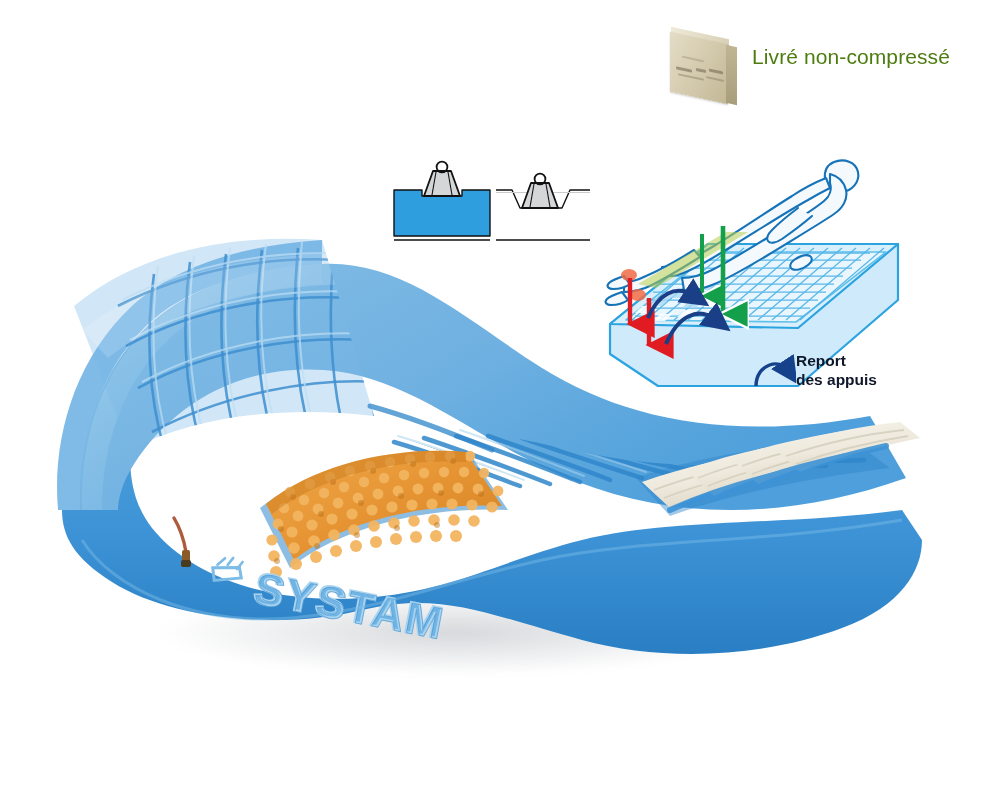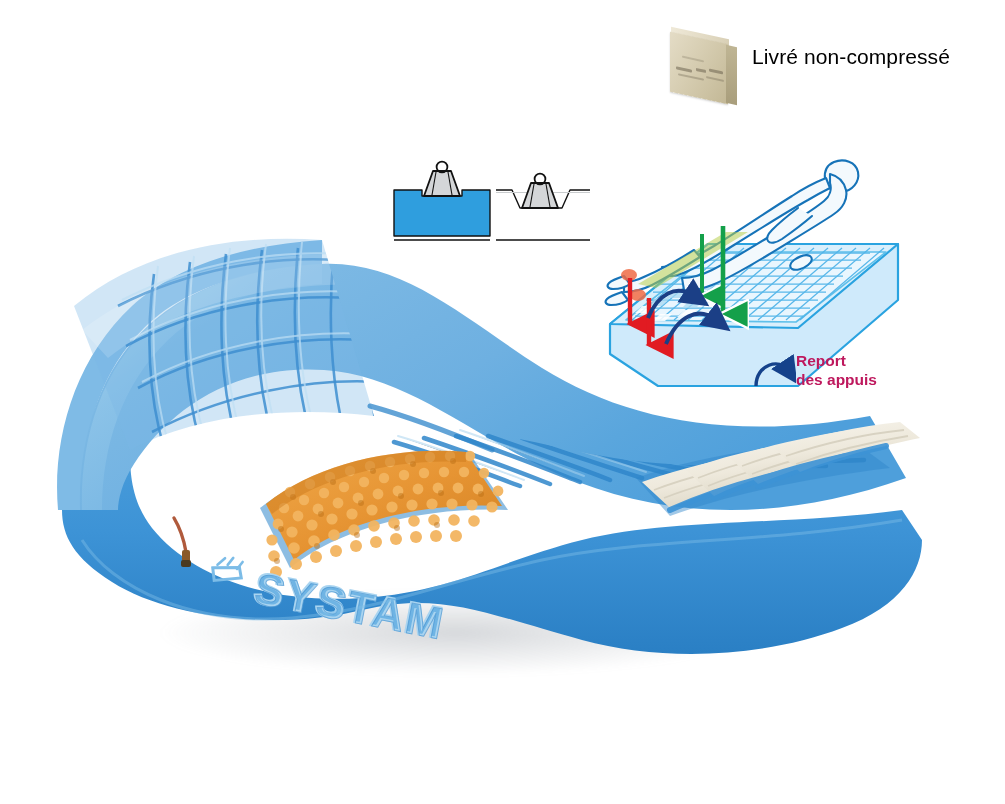--- a/index.html
+++ b/index.html
@@ -28,32 +28,32 @@
     position:absolute;left:3px;top:5px;width:58px;height:8px;
     background:linear-gradient(90deg,#efe9d8,#d9d0b6);
     transform:skewY(12deg);
   }
   .carton-print{
     position:absolute;background:#6d6450;opacity:.55;height:3px;border-radius:1px;
     transform:skewY(12deg);
   }
   #carton-label{
     position:absolute;left:84px;top:23px;
-    font-size:21px;color:#000000;white-space:nowrap;letter-spacing:.1px;
+    font-size:21px;color:#4d7c0f;white-space:nowrap;letter-spacing:.1px;
   }
 
   
   #pressure-diagram{position:absolute;left:392px;top:152px;width:200px;height:92px;}
 
   
   #patient-diagram{position:absolute;left:598px;top:148px;width:310px;height:250px;}
   #transfer-callout{position:absolute;left:752px;top:348px;width:170px;height:56px;}
   #transfer-label{
     position:absolute;left:44px;top:4px;
-    font-size:15.5px;font-weight:bold;color:#be185d;line-height:1.22;
+    font-size:15.5px;font-weight:bold;color:#0f172a;line-height:1.22;
   }
 
   
   #mattress{position:absolute;left:22px;top:210px;width:940px;height:500px;}
   #mattress svg{display:block;}
   
   #product-shadow{
     position:absolute;left:60px;top:560px;width:860px;height:140px;
     background:radial-gradient(ellipse 48% 42% at 46% 52%,rgba(120,128,138,.30),rgba(120,128,138,0) 72%);
     filter:blur(3px);

